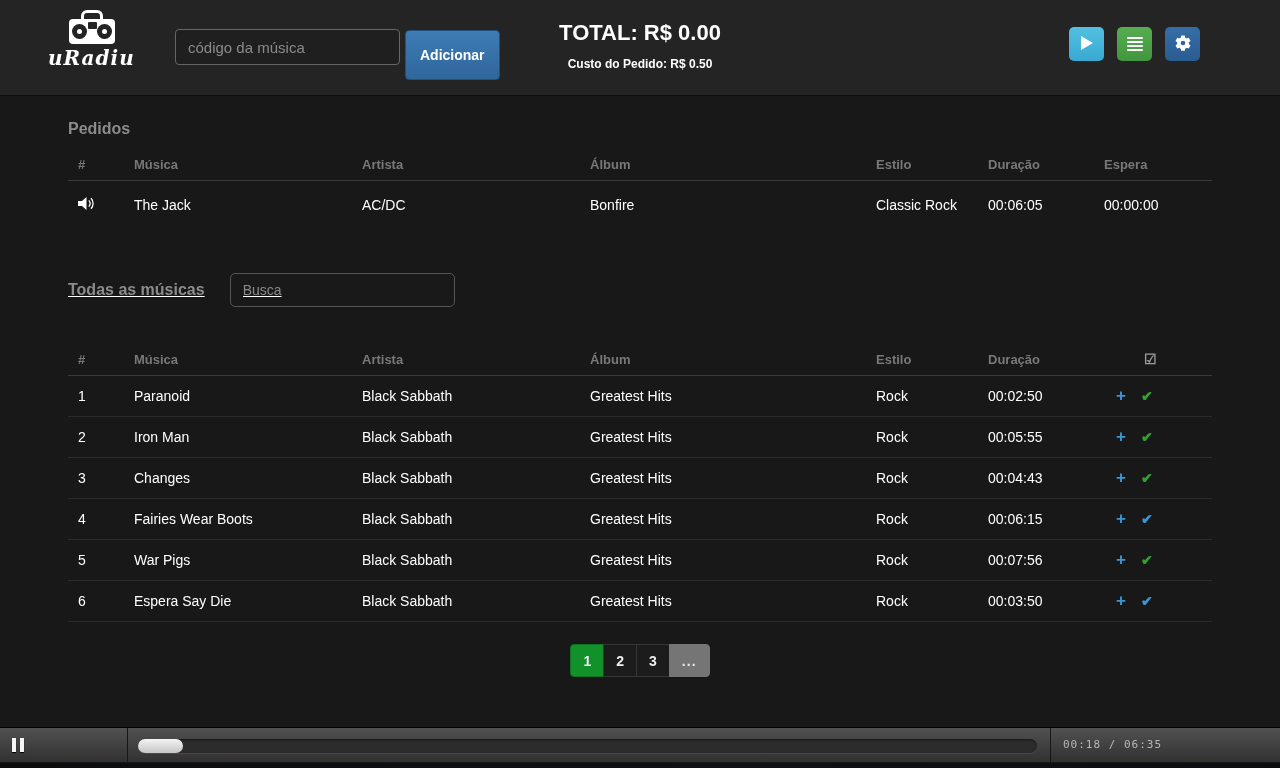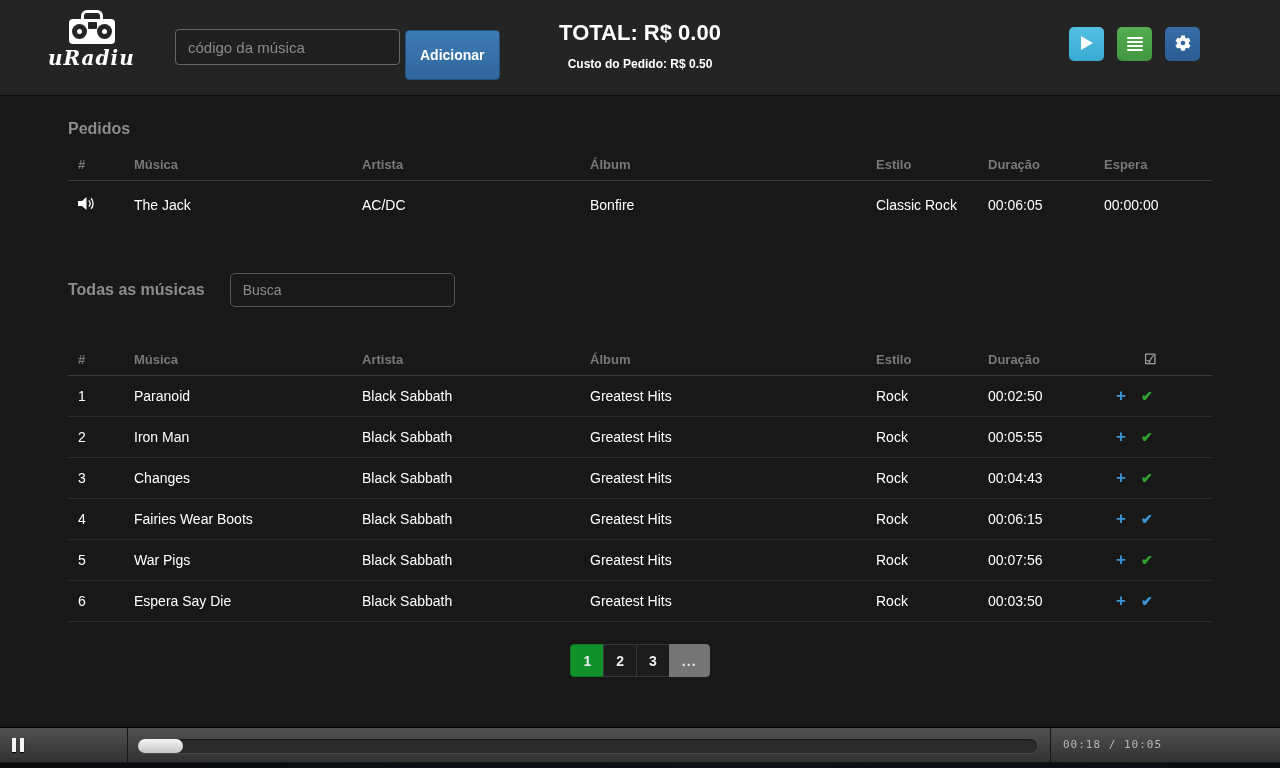--- a/index.html
+++ b/index.html
@@ -62,21 +62,21 @@
   .section-title { font-size: 16px; font-weight: bold; color: #8c8c8c; }
   .pedidos-title { margin: 24px 0 0 0; }
 
   table { width: 1144px; border-collapse: collapse; table-layout: fixed; }
   th { text-align: left; font-size: 13px; font-weight: bold; color: #787878; padding: 9px 10px 8px 10px; border-bottom: 1px solid #3a3a3a; }
   td { font-size: 14px; color: #fff; padding: 10px; }
   .pedidos-table { margin-top: 10px; }
   .pedidos-table td { padding: 15px 10px; }
   .songs-table td { border-bottom: 1px solid #2b2b2b; }
 
-  .todas-header { margin-top: 44px; display: flex; align-items: center; }
+  .todas-header { margin-top: 44px; display: flex; align-items: center; text-decoration: underline; }
   .search-input {
     margin-left: 25px; width: 225px; height: 34px;
     background: #191919; border: 1px solid #555; border-radius: 5px;
     color: #ddd; font-size: 14px; padding: 4px 12px; outline: none;
     font-family: "Liberation Sans", sans-serif;
   }
   .songs-table { margin-top: 35px; }
   .th-select { padding-left: 50px; font-size: 14px; color: #9a9a9a; }
   .speaker { display: inline-block; }
   .action-cell { padding-left: 22px; }
@@ -298,16 +298,16 @@
 <footer class="player-bar">
   <button class="pause-button">
     <div></div>
       <div></div>
   </button>
   <div class="bar-divider divider-1"></div>
   <div class="seek-bar">
     <div class="seek-progress" style="width: 5%;"></div>
   </div>
   <div class="bar-divider divider-2"></div>
-  <div class="time-display">00:18 / 10:05</div>
+  <div class="time-display">00:18 / 06:35</div>
 </footer>
 
 <div class="bottom-strip"></div>
 
 </body></html>

